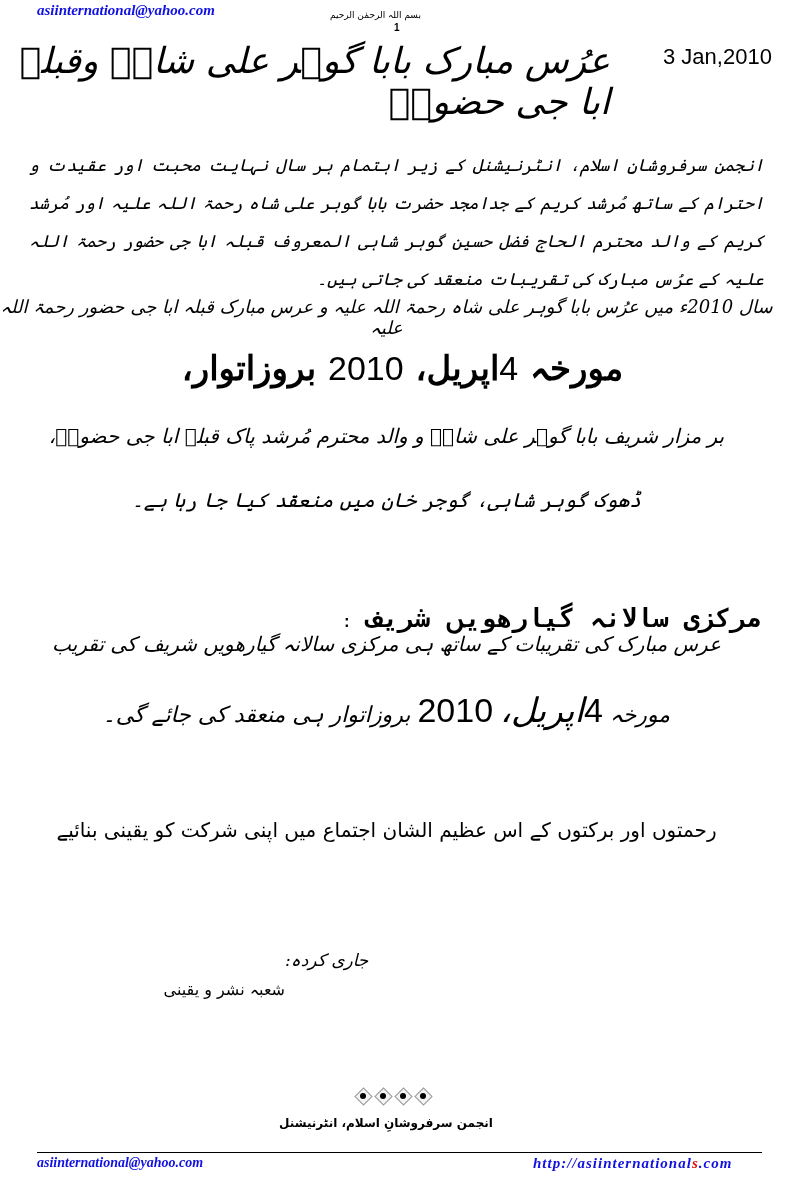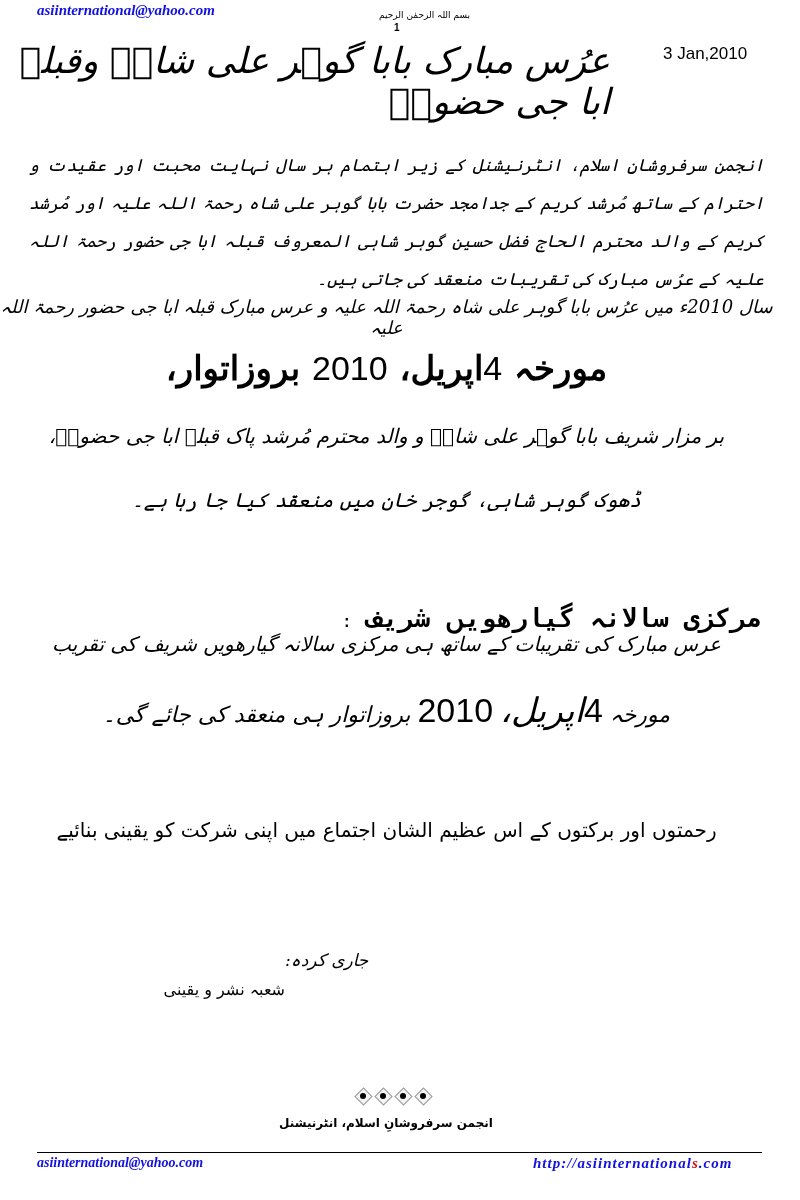--- a/index.html
+++ b/index.html
@@ -2,29 +2,29 @@
 <html><head>
   <meta charset="utf-8">
   <style>
     html, body { margin: 0; padding: 0; background: #ffffff; }
     body { width: 800px; height: 1200px; position: relative; overflow: hidden;
            font-family: "DejaVu Sans", sans-serif; color: #000; }
     .abs { position: absolute; }
     .rtl { direction: rtl; unicode-bidi: embed; }
     .email-top { left: 37px; top: 2px; font-family: "Liberation Serif", serif; font-style: italic;
                  font-weight: bold; font-size: 15px; color: #1010e0; }
-    .bismillah { left: 330px; top: 10px; width: 140px; text-align: right; font-size: 9px; }
+    .bismillah { left: 330px; top: 10px; width: 140px; text-align: left; font-size: 9px; }
     .page-num { left: 394px; top: 22px; font-family: "Liberation Sans", sans-serif; font-size: 10px; font-weight: bold; }
     .title { right: 190px; top: 40px; font-family: "DejaVu Serif", serif; font-size: 36px; font-style: italic; }
-    .date { left: 663px; top: 44px; font-family: "Liberation Sans", sans-serif; font-size: 17px; }
+    .date { left: 663px; top: 44px; font-family: "Liberation Sans", sans-serif; font-size: 22px; }
     .para { right: 36px; width: 735px; text-align: justify; text-align-last: right;
             font-family: "DejaVu Serif", serif; font-style: italic; font-size: 17px; line-height: 38px; top: 146px; }
     .center-line { left: 0; width: 773px; text-align: center; font-family: "DejaVu Serif", serif; font-style: italic; }
     .l-year { top: 296px; font-size: 18px; }
-    .l-date1 { top: 348px; font-size: 34px; font-style: normal; font-weight: bold; }
+    .l-date1 { top: 348px; font-size: 34px; font-style: normal; font-weight: bold; margin-left: 16px; }
     .l-date1 .num { font-family: "Liberation Sans", sans-serif; font-weight: normal; }
     .l-mazar { top: 424px; font-size: 20px; }
     .l-dhok { top: 488px; font-size: 20px; }
     .heading2 { right: 38px; top: 575px; font-family: Liberation Mono, monospace; font-weight: bold; font-size: 26px; margin-top: 28px; }
     .l-urs2 { top: 632px; font-size: 20px; }
     .l-date2 { top: 690px; font-size: 22px; }
     .l-date2 .big { font-size: 34px; }
     .l-date2 .num { font-family: "Liberation Sans", sans-serif; font-style: normal; font-size: 34px; }
     .l-rehmat { top: 818px; font-family: "DejaVu Sans", sans-serif; font-size: 20px; font-style: normal; }
     .issued-by { left: 285px; top: 950px; font-family: "DejaVu Serif", serif; font-style: italic; font-size: 17px; }

